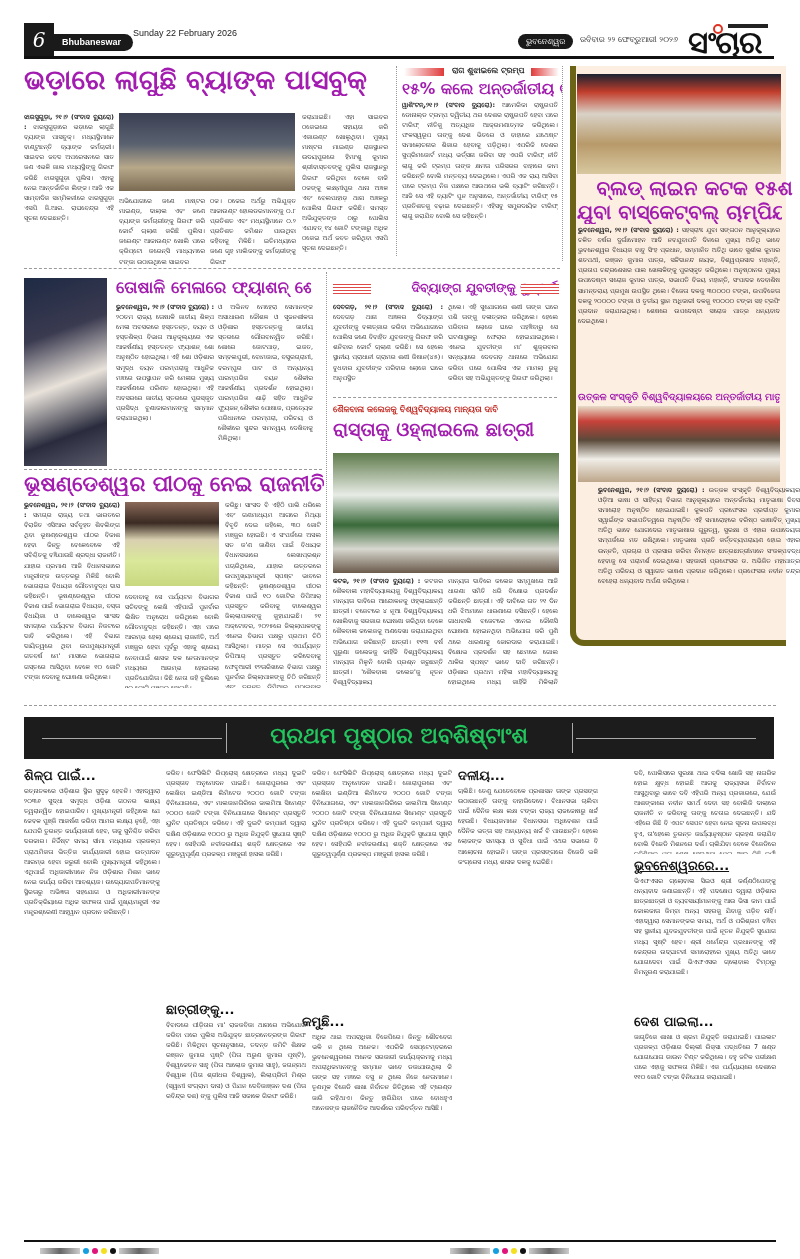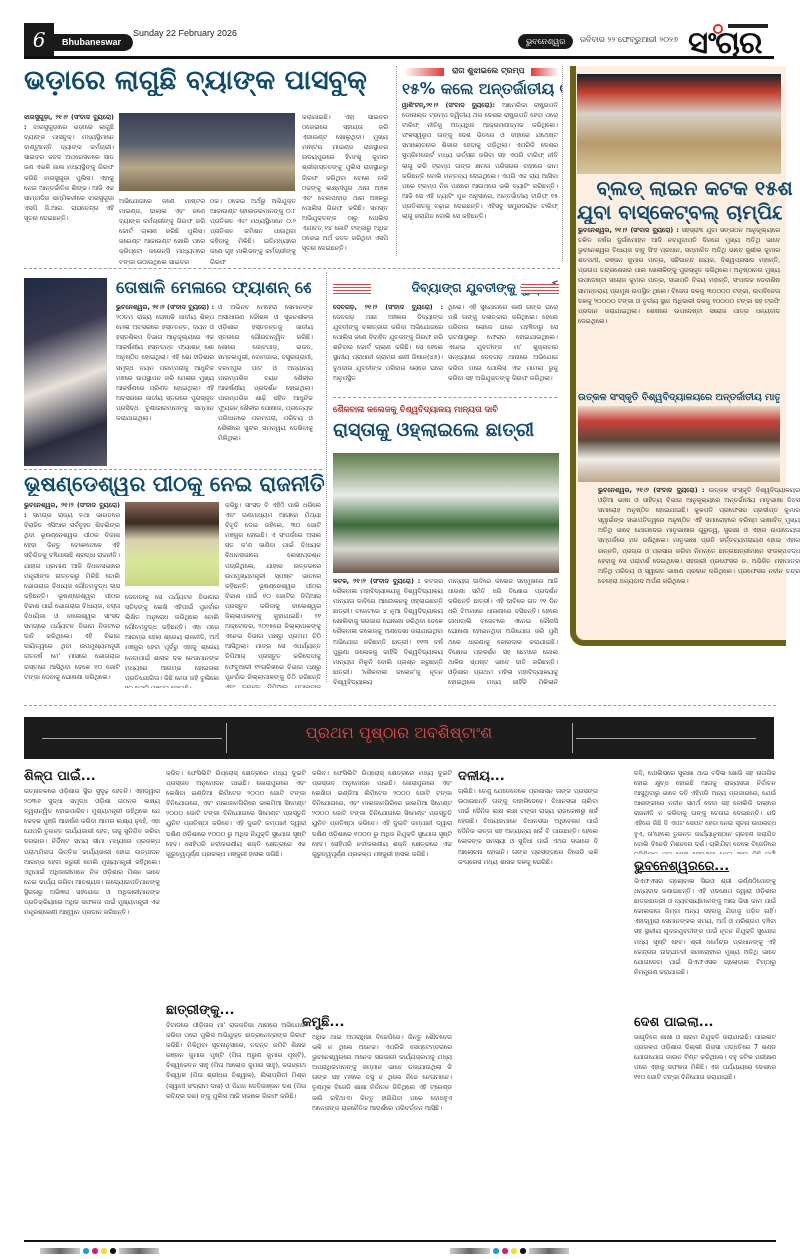--- a/index.html
+++ b/index.html
@@ -11,37 +11,37 @@
   .page-no { left: 24px; top: 23px; width: 30px; height: 34px; background: #1a1a1a; color: #fff; font-size: 20px; font-style: italic; text-align: center; line-height: 34px; font-family: "DejaVu Serif", serif; }
   .city-pill { left: 54px; top: 34px; height: 17px; padding: 0 12px 0 8px; background: #1a1a1a; color: #fff; font-size: 9px; font-weight: bold; line-height: 17px; border-radius: 0 9px 9px 0; font-family: "Liberation Sans", sans-serif; }
   .date-en { left: 133px; top: 28px; font-size: 9px; font-family: "Liberation Sans", sans-serif; color: #222; }
   .city-pill-or { left: 518px; top: 34px; height: 15px; padding: 0 8px; background: #1a1a1a; color: #fff; font-size: 8px; line-height: 15px; border-radius: 8px; }
   .date-or { left: 580px; top: 35px; font-size: 8px; color: #222; }
   .logo { left: 688px; top: 24px; font-size: 31px; font-weight: bold; font-family: "DejaVu Serif", serif; color: #111; letter-spacing: -1px; }
   .logo-dot { left: 713px; top: 24px; width: 10px; height: 10px; border: 2px solid #d32; border-radius: 50%; }
   .logo-bar { left: 728px; top: 24px; width: 40px; height: 4px; background: #222; }
   
   .col { font-size: 6.4px; line-height: 10.1px; color: #222; text-align: justify; overflow: hidden; }
-  .headline { font-weight: bold; color: #0c4a6e; white-space: nowrap; overflow: hidden; }
+  .headline { font-weight: bold; color: #a21caf; white-space: nowrap; overflow: hidden; }
   .photo { background: linear-gradient(135deg, #6b6b5a 0%, #9a8f76 35%, #4d5a66 60%, #a39a88 100%); }
   .dotrule { height: 0; border-top: 1px dashed #999; }
   .vrule { width: 0; border-left: 1px dotted #999; }
   
   .kicker { left: 404px; top: 66px; width: 155px; height: 12px; }
   .kicker .bar-l { position:absolute; left:0; top:2px; width:40px; height:8px; background: linear-gradient(90deg, #fff, #e03a3a); }
   .kicker .bar-r { position:absolute; right:0; top:2px; width:28px; height:8px; background: linear-gradient(90deg, #e03a3a, #fff); }
   .kicker .txt { position:absolute; left:48px; top:0; font-size:8px; font-weight:bold; color:#222; white-space:nowrap; }
   
   .sportbox { left: 570px; top: 66px; width: 216px; height: 580px; background: #fdeee2; border-left: 6px solid #6b6416; border-bottom: 6px solid #6b6416; border-radius: 0 0 0 14px; }
   .stripes { background: repeating-linear-gradient(180deg, #e04848 0 1px, #fff 1px 3px); }
   
   .banner { left: 24px; top: 717px; width: 750px; height: 42px; background: #1c1c1c; }
   .banner .ln { position:absolute; top:21px; height:1px; background:#aaa; }
   .banner .sep { position:absolute; top:6px; width:1px; height:30px; background:#aaa; }
-  .banner .t { position:absolute; left:0; width:100%; top:6px; text-align:center; color:#ef4444; font-size:16px; font-weight:normal; }
+  .banner .t { position:absolute; left:0; width:100%; top:6px; text-align:center; color:#22c55e; font-size:22px; font-weight:bold; }
   .sub-hd { font-size: 13px; font-weight: bold; color: #111; white-space: nowrap; }
   .footer-line { left: 24px; top: 1240px; width: 752px; height: 2px; background: #111; }
   .cmyk { top: 1247px; height: 8px; display:flex; gap:3px; align-items:center; }
   .cmyk .g { width: 40px; height: 6px; background: linear-gradient(90deg,#ccc,#666,#ccc); }
   .cmyk .dot { width: 6px; height: 6px; border-radius: 50%; }
 </style>
 </head>
 <body>
 
 <div class="abs page-no">6</div>

